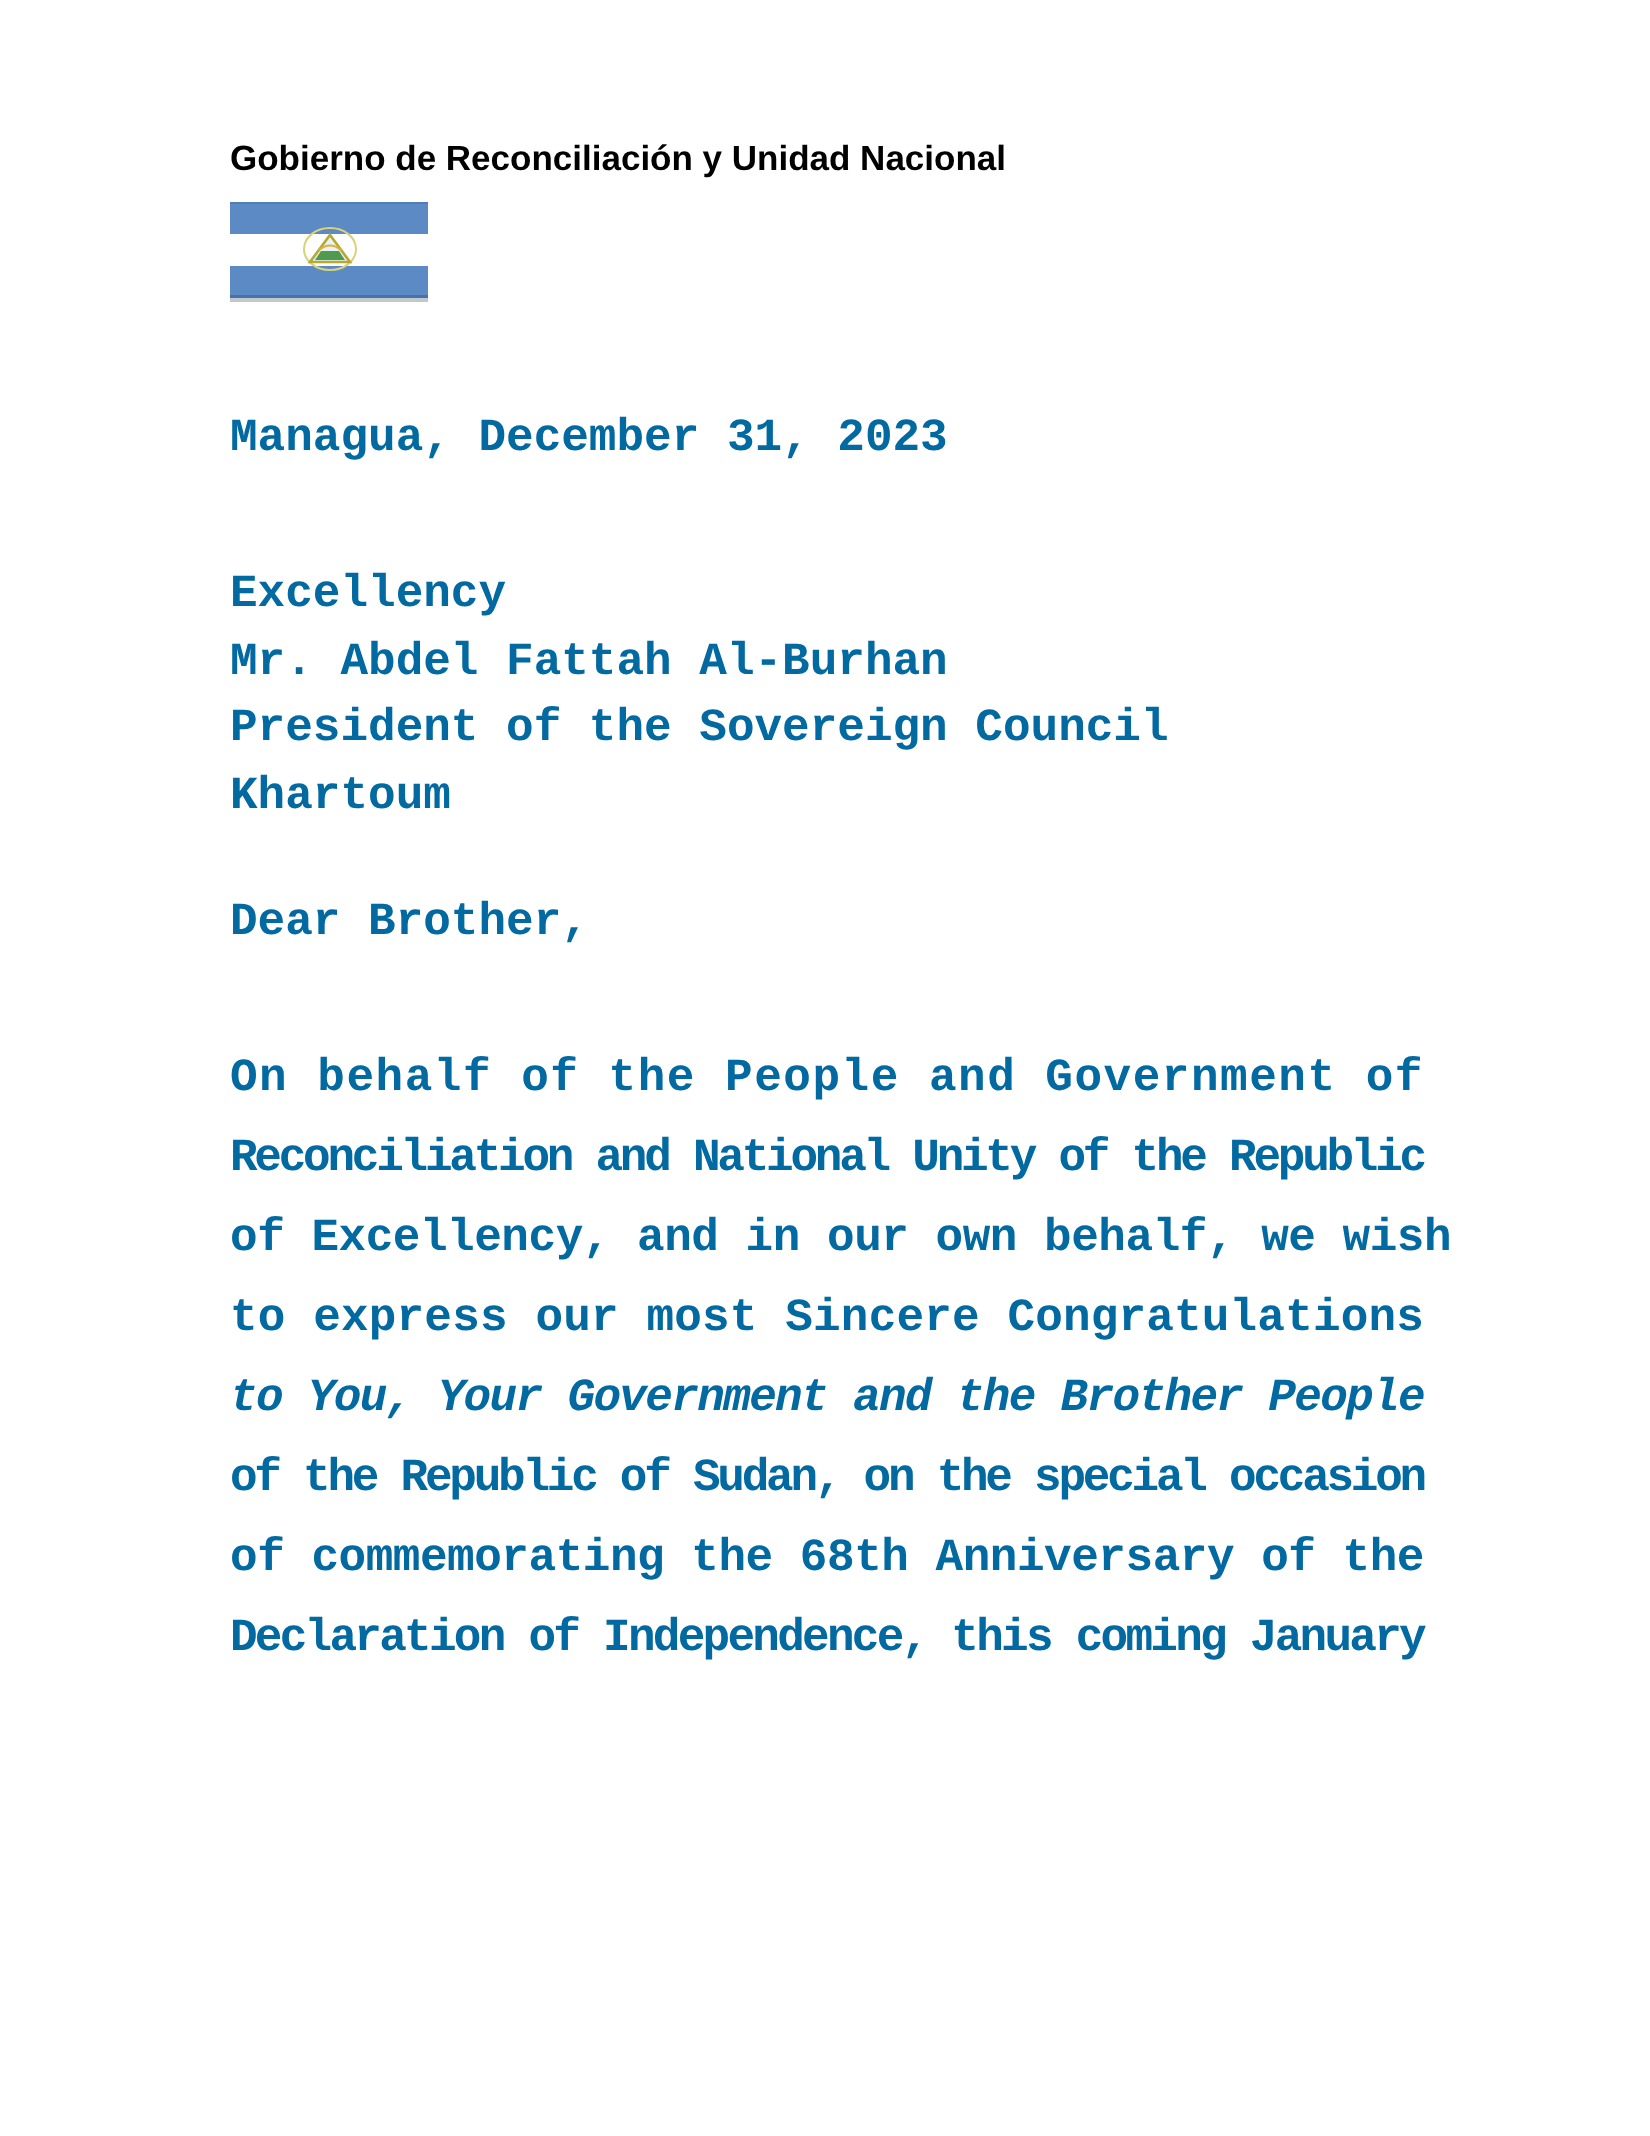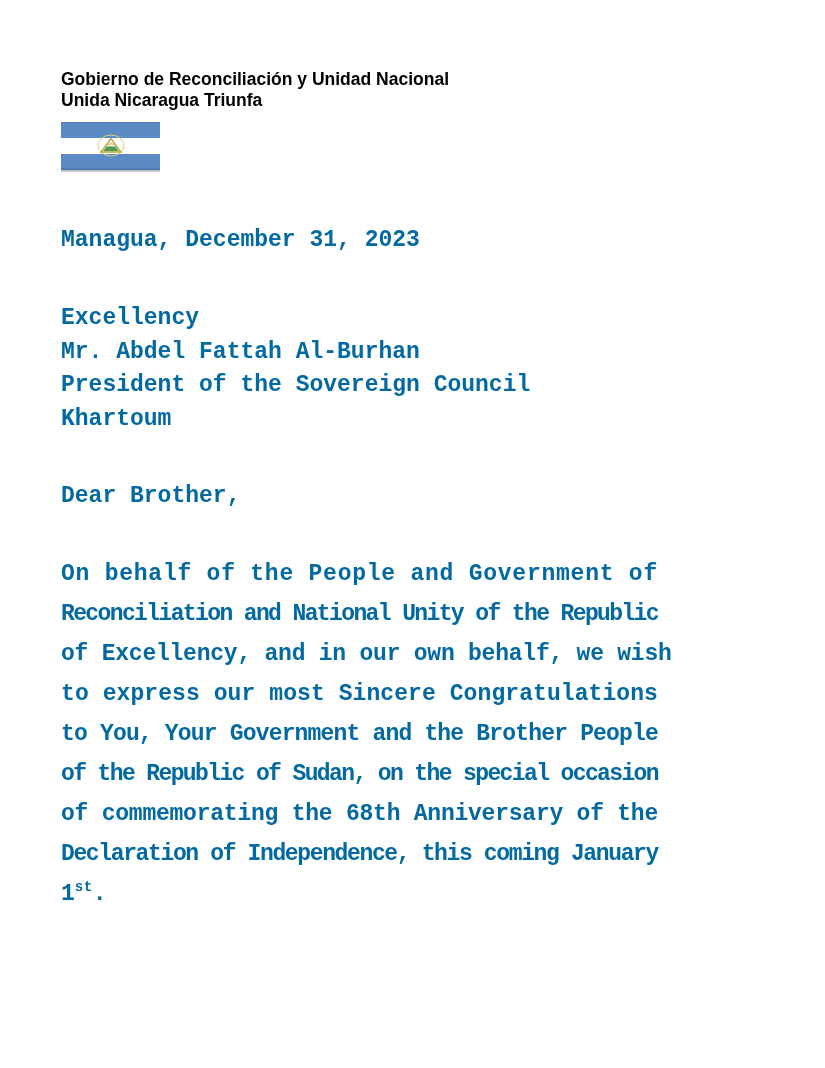--- a/index.html
+++ b/index.html
@@ -9,21 +9,21 @@
   }
   .page {
     position: relative;
     width: 825px;
     height: 1068px;
     background: #ffffff;
     overflow: hidden;
     color: #0a0a0a;
   }
   .content {
-    padding-left: 61px;
+    padding-left: 115px;
     padding-right: 113px;
   }
   
   .letterhead {
     margin-top: 69px;
     font-family: "Liberation Sans", sans-serif;
     font-weight: bold;
     font-size: 17.5px;
     line-height: 21px;
     color: #000000;
@@ -48,21 +48,21 @@
     margin-top: 56px;
     line-height: 28px;
     white-space: pre;
   }
   .recipient {
     margin-top: 48px;
     line-height: 33.5px;
   }
   .recipient div { white-space: pre; }
   .salutation {
-    margin-top: 46px;
+    margin-top: 32px;
     line-height: 28px;
     white-space: pre;
   }
   .body-block {
     margin-top: 44px;
     line-height: 40px;
   }
   .jline {
     height: 40px;
     white-space: pre;
@@ -81,21 +81,20 @@
   }
 </style>
 </head>
 <body>
 
 <div class="page">
   <div class="content">
 
     <div class="letterhead">
       <div>Gobierno de Reconciliación y Unidad Nacional</div>
-      <div>Unida Nicaragua Triunfa</div>
     </div>
 
     <div class="flag-wrap">
       <svg width="99" height="48" viewBox="0 0 99 48">
         <rect x="0" y="0" width="99" height="16" fill="#5b8ac5"></rect>
         <rect x="0" y="16" width="99" height="16" fill="#ffffff"></rect>
         <rect x="0" y="32" width="99" height="16" fill="#5b8ac5"></rect>
         <rect x="0" y="46.5" width="99" height="1.5" fill="#4a72aa"></rect>
         <rect x="0" y="0" width="99" height="1" fill="#4a72aa" opacity="0.5"></rect>
         <g>
@@ -116,21 +115,20 @@
       <div>Khartoum</div>
     </div>
 
     <div class="mono salutation">Dear Brother,</div>
 
     <div class="mono body-block">
       <div class="jline"><span style="letter-spacing: 0.758px;">On behalf of the People and Government of</span></div>
       <div class="jline"><span style="letter-spacing: -1.619px; text-align: center;">Reconciliation and National Unity of the Republic</span></div>
       <div class="jline"><span style="letter-spacing: -0.234px;">of Excellency, and in our own behalf, we wish</span></div>
       <div class="jline"><span style="letter-spacing: 0.081px;">to express our most Sincere Congratulations</span></div>
-      <div class="jline"><span style="letter-spacing: -0.824px;">to You, Your Government and the Brother People</span></div>
+      <div class="jline"><span style="letter-spacing: -0.824px; font-style: italic;">to You, Your Government and the Brother People</span></div>
       <div class="jline"><span style="letter-spacing: -1.619px;">of the Republic of Sudan, on the special occasion</span></div>
       <div class="jline"><span style="letter-spacing: -0.234px; text-align: right;">of commemorating the 68th Anniversary of the</span></div>
       <div class="jline"><span style="letter-spacing: -1.365px;">Declaration of Independence, this coming January</span></div>
-      <div class="lastline"><span>1</span><span class="sup-ord">st</span><span>.</span></div>
     </div>
 
   </div>
 </div>
 
 </body></html>

